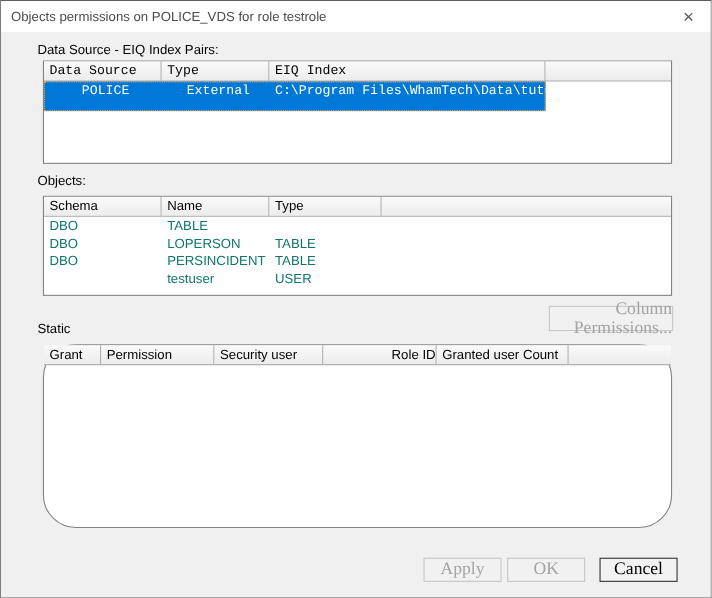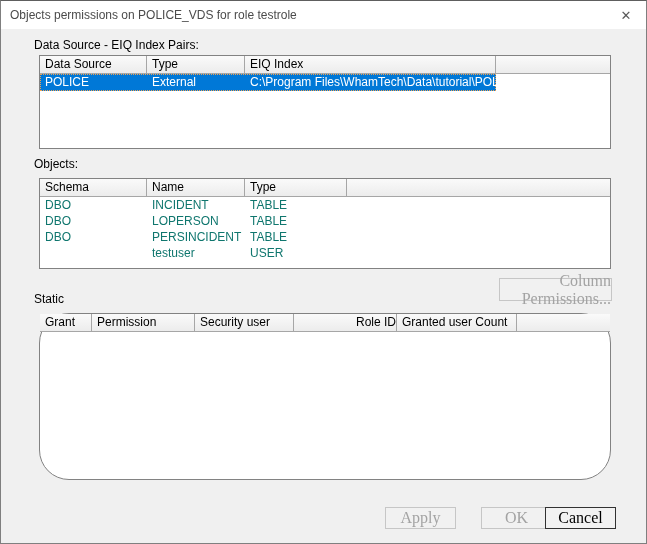--- a/index.html
+++ b/index.html
@@ -48,21 +48,22 @@
     overflow:hidden;white-space:nowrap;background:linear-gradient(#FAFAFA,#ECECEC);
   }
   .hcell-fill{flex:1;border-right:none;}
   .lv-row{display:flex;}
   .cell{
     font-size:12px;color:#0f766e;padding-left:5px;overflow:hidden;white-space:nowrap;
   }
   .row-sel{
     background:var(--selection);
     outline:1px dotted var(--focus_dots);outline-offset:-1px;
-    height:17px;
+    height:27px;
+    text-align:center;
   }
   .row-sel .cell{color:#FFFFFF;line-height:17px;}
   .row-plain{height:16px;}
   .row-plain .cell{line-height:16px;}
   
   .btn{
     position:absolute;font-size:16px;text-align:right;
     background:#F0F0F0;border:1px solid #BFBFBF;color:#000;
     display:flex;align-items:center;justify-content:center;cursor:default;font-family:Liberation Serif, serif;
   }
@@ -78,21 +79,21 @@
     <span class="title">Objects permissions on POLICE_VDS for role testrole</span>
     <span class="close-btn">
         <span>✕</span>
       </span>
   </div>
 
   <div class="body">
 
     <div class="sec-label" style="top:9px;">Data Source - EIQ Index Pairs:</div>
 
-    <div class="listview" style="top:26px;height:94px;">
+    <div class="listview" style="top:26px;height:94px;font-family:Liberation Mono, monospace;">
       <div class="lv-header">
         <div class="hcell" style="width:107px;">Data Source</div>
         <div class="hcell" style="width:98px;">Type</div>
         <div class="hcell" style="width:251px;">EIQ Index</div>
         <div class="hcell hcell-fill"></div>
       </div>
       <div class="lv-row row-sel" style="width:456px;">
         <div class="cell" style="width:107px;">POLICE</div>
         <div class="cell" style="width:98px;">External</div>
         <div class="cell" style="width:251px;">C:\Program Files\WhamTech\Data\tutorial\POLI...</div>
@@ -103,21 +104,20 @@
 
     <div class="listview" style="top:149px;height:91px;">
       <div class="lv-header">
         <div class="hcell" style="width:107px;">Schema</div>
         <div class="hcell" style="width:98px;">Name</div>
         <div class="hcell" style="width:102px;">Type</div>
         <div class="hcell hcell-fill"></div>
       </div>
       <div class="lv-row row-plain">
         <div class="cell" style="width:107px;">DBO</div>
-        <div class="cell" style="width:98px;">INCIDENT</div>
         <div class="cell" style="width:102px;">TABLE</div>
       </div>
       <div class="lv-row row-plain">
         <div class="cell" style="width:107px;">DBO</div>
         <div class="cell" style="width:98px;">LOPERSON</div>
         <div class="cell" style="width:102px;">TABLE</div>
       </div>
       <div class="lv-row row-plain">
         <div class="cell" style="width:107px;">DBO</div>
         <div class="cell" style="width:98px;">PERSINCIDENT</div>
@@ -139,17 +139,17 @@
         <div class="hcell" style="width:52px;">Grant</div>
         <div class="hcell" style="width:103px;">Permission</div>
         <div class="hcell" style="width:99px;">Security user</div>
         <div class="hcell" style="width:103px;text-align:right;">Role ID</div>
         <div class="hcell" style="width:120px;">Granted user Count</div>
         <div class="hcell hcell-fill"></div>
       </div>
     </div>
 
     <div class="btn disabled" style="left:384px;top:478px;width:71px;height:22px;">Apply</div>
-    <div class="btn disabled" style="left:480px;top:478px;width:71px;height:22px;">OK</div>
+    <div class="btn disabled" style="left:460px;top:478px;width:71px;height:22px;">OK</div>
     <div class="btn default" style="left:544px;top:478px;width:71px;height:22px;">Cancel</div>
 
   </div>
 </div>
 
 </body></html>

